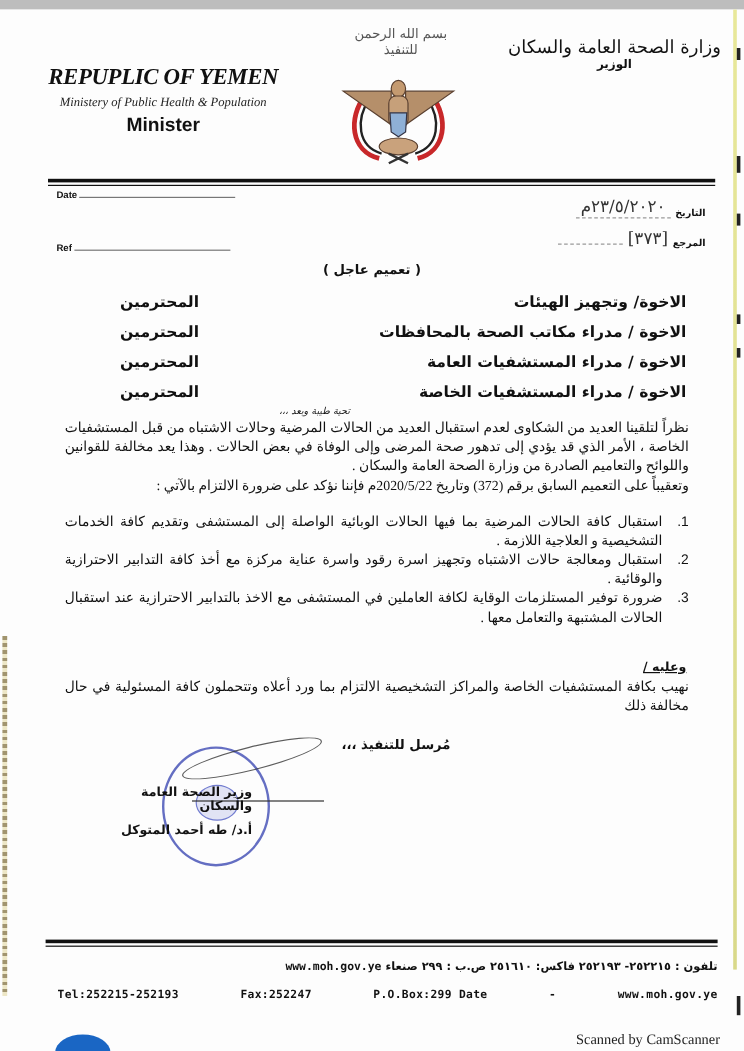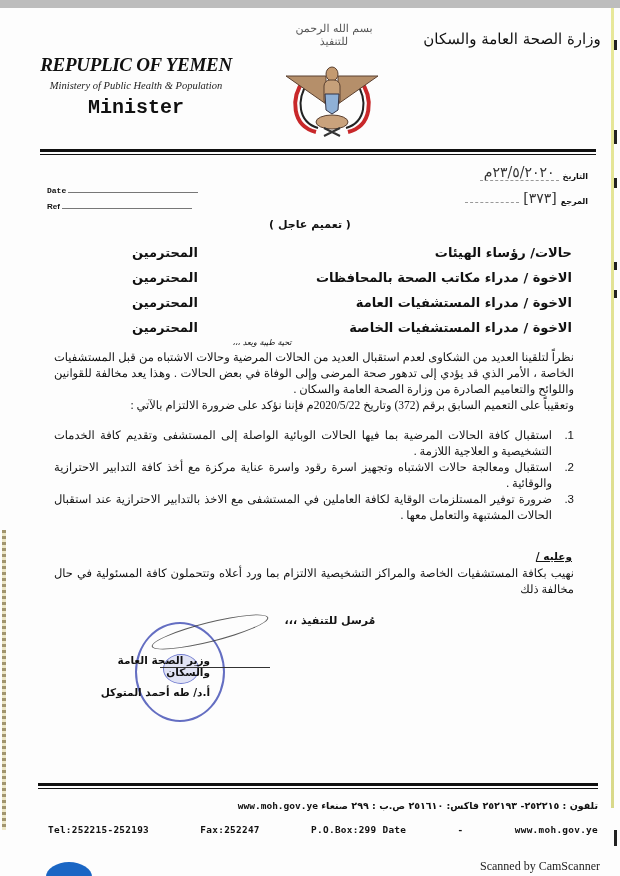--- a/index.html
+++ b/index.html
@@ -12,52 +12,52 @@
     background: linear-gradient(#e8e89a, #d9d98a); }
   .right-marks { position: absolute; left: 614px; width: 3px; background: #222; }
   .left-edge { position: absolute; left: 2px; top: 530px; width: 4px; height: 300px;
     background: repeating-linear-gradient(#8a7a4a 0 3px, #e9e1b8 3px 6px); opacity: .8; }
 
   
   .hdr-en { position: absolute; left: 36px; top: 54px; width: 200px; text-align: center; }
   .hdr-en .title { font-family: "Liberation Serif", serif; font-weight: bold; font-style: italic;
     font-size: 19px; letter-spacing: -0.3px; color: #111; text-align: center; }
   .hdr-en .ministry { font-family: "Liberation Serif", serif; font-style: italic; font-size: 10.5px; margin-top: 4px; color: #222; }
-  .hdr-en .role { font-family: Liberation Mono, monospace; font-weight: bold; font-size: 20px; margin-top: 5px; }
+  .hdr-en .role { font-family: Liberation Sans, sans-serif; font-weight: bold; font-size: 16px; margin-top: 5px; }
 
   .emblem { position: absolute; left: 282px; top: 18px; width: 100px; height: 130px; }
   .basmala { position: absolute; left: 8px; top: 4px; width: 88px; text-align: center; font-family: "DejaVu Serif", serif;
     font-size: 11px; color: #555; direction: rtl; }
 
   .hdr-ar { position: absolute; left: 412px; top: 28px; width: 200px; text-align: center; direction: rtl; }
   .hdr-ar .l1 { font-family: "DejaVu Serif", serif; font-size: 22px; color: #111; }
   .hdr-ar .l2 { font-family: "DejaVu Serif", serif; font-size: 15px; color: #111; margin-top: 2px; }
   .hdr-ar .l3 { font-family: "DejaVu Sans", sans-serif; font-weight: bold; font-size: 10px; margin-top: 1px; }
 
   .rule-thick { position: absolute; left: 40px; top: 149px; width: 556px; height: 3px; background: #111; }
   .rule-thin { position: absolute; left: 40px; top: 154px; width: 556px; height: 1px; background: #111; }
 
-  .date-en { position: absolute; left: 47px; top: 186px; font-size: 8px; font-weight: bold; font-family: Liberation Mono, monospace; }
+  .date-en { position: absolute; left: 47px; top: 158px; font-size: 8px; font-weight: bold; font-family: Liberation Sans, sans-serif; }
   .ref-en { position: absolute; left: 47px; top: 202px; font-size: 8px; font-weight: bold; font-family: "Liberation Sans", sans-serif; }
   .line-en { display: inline-block; width: 130px; border-bottom: 1px solid #777; margin-left: 2px; vertical-align: baseline; }
 
   .date-ar { position: absolute; right: 32px; top: 164px; direction: rtl; display: flex; align-items: flex-end; gap: 4px; }
   .date-ar .lbl, .ref-ar .lbl { font-size: 8px; font-weight: bold; }
   .date-ar .val { font-family: "DejaVu Serif", serif; font-size: 14px; color: #333; border-bottom: 1px dashed #999; padding: 0 4px; }
   .ref-ar { position: absolute; right: 32px; top: 190px; direction: rtl; display: flex; align-items: flex-end; gap: 2px; }
   .ref-ar .val { font-family: "DejaVu Serif", serif; font-size: 14px; color: #333; padding: 0 2px; }
   .ref-ar .dash { display: inline-block; width: 54px; border-bottom: 1px dashed #999; margin-bottom: 3px; }
 
   .urgent { position: absolute; left: 0; width: 620px; top: 218px; text-align: center; direction: rtl;
     font-weight: bold; font-size: 11px; }
 
   .recipients { position: absolute; left: 100px; top: 240px; width: 472px; direction: rtl; }
   .recipient { display: flex; justify-content: space-between; height: 25px; align-items: center; }
   .recipient .to { font-weight: bold; font-size: 13px; }
-  .recipient .hon { font-weight: bold; font-size: 13px; margin-left: 32px; }
+  .recipient .hon { font-weight: bold; font-size: 13px; margin-left: 0; }
 
   .greeting { position: absolute; left: 0; width: 524px; top: 338px; text-align: center; direction: rtl;
     font-family: "DejaVu Serif", serif; font-size: 8px; font-weight: normal; font-style: italic; }
 
   .body-text { position: absolute; left: 54px; width: 520px; direction: rtl; text-align: justify;
     font-family: "Liberation Serif", serif; font-size: 11.5px; line-height: 16px; color: #111; }
   .p1 { top: 349px; }
   .p2 { top: 397px; }
   .list { position: absolute; left: 54px; width: 520px; top: 427px; direction: rtl; list-style: none;
     font-family: "Liberation Serif", serif; font-size: 11.5px; line-height: 16px; }
@@ -130,20 +130,21 @@
 
     <path d="M43 76 L57 76 L56 92 L50 96 L44 92 Z" fill="#8fb0d6" stroke="#334"></path>
 
     <ellipse cx="50" cy="104" rx="16" ry="7" fill="#c9a27c" stroke="#5a4030"></ellipse>
     <path d="M42 118 L58 110 M58 118 L42 110" stroke="#333" stroke-width="2"></path>
   </svg>
 </div>
 
 <div class="hdr-ar">
   <div class="l2">وزارة الصحة العامة والسكان</div>
+  <div class="l3">الوزير</div>
 </div>
 
 <div class="rule-thick"></div>
 <div class="rule-thin"></div>
 
 <div class="date-en">
   <span>Date</span><span class="line-en"></span>
 </div>
 <div class="ref-en">
   <span>Ref</span><span class="line-en"></span>
@@ -156,21 +157,21 @@
 <div class="ref-ar">
   <span class="lbl">المرجع</span>
   <span class="val">[٣٧٣]</span>
   <span class="dash"></span>
 </div>
 
 <div class="urgent">( تعميم عاجل )</div>
 
 <div class="recipients">
   <div class="recipient">
-    <span class="to">حالات/ رؤساء الهيئات</span>
+    <span class="to">الاخوة/ وتجهيز الهيئات</span>
     <span class="hon">المحترمين</span>
   </div>
   <div class="recipient">
     <span class="to">الاخوة / مدراء مكاتب الصحة بالمحافظات</span>
     <span class="hon">المحترمين</span>
   </div>
   <div class="recipient">
     <span class="to">الاخوة / مدراء المستشفيات العامة</span>
     <span class="hon">المحترمين</span>
   </div>

